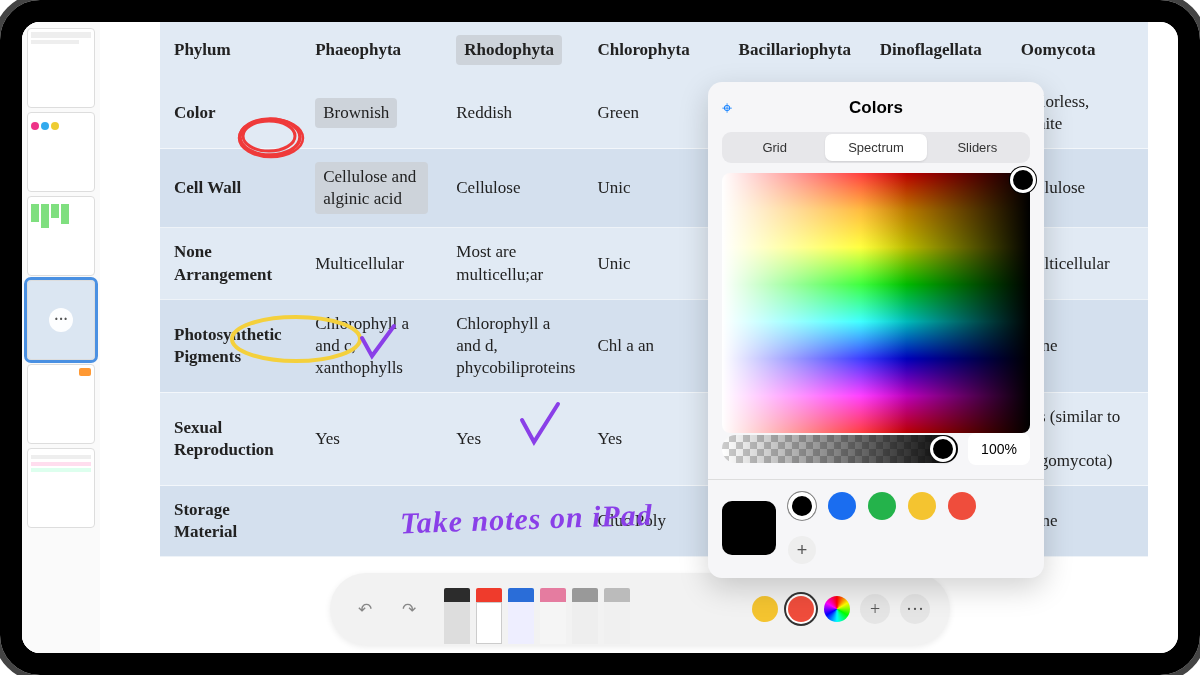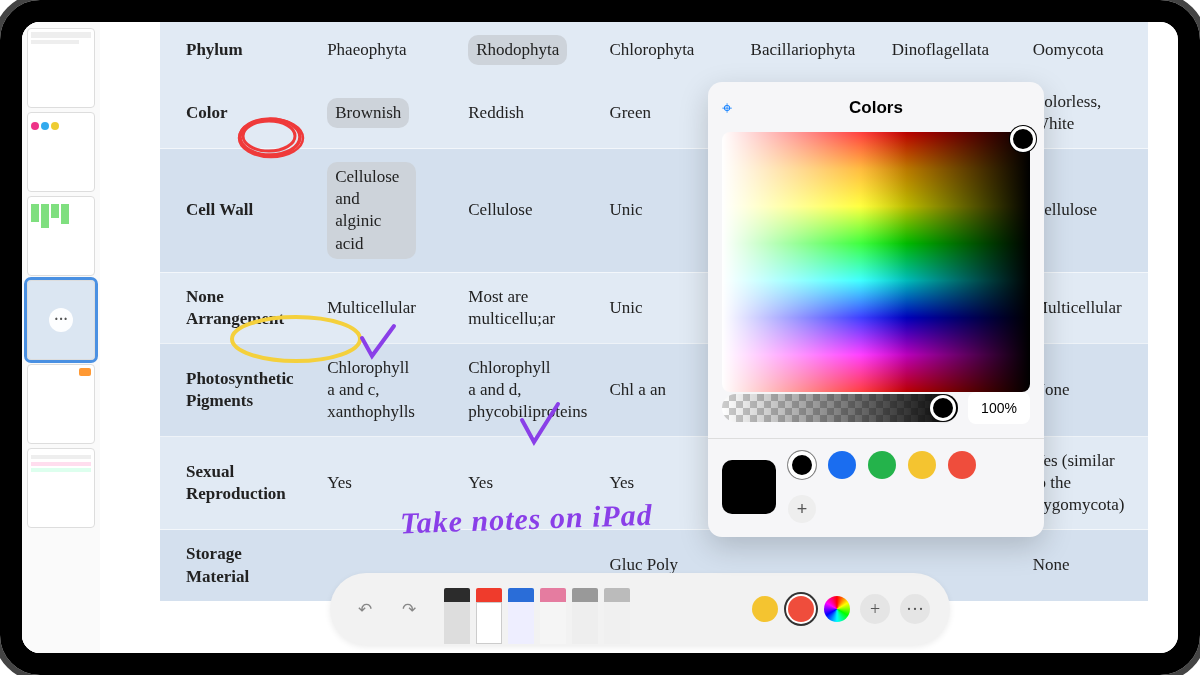--- a/index.html
+++ b/index.html
@@ -14,27 +14,27 @@
 .sidebar { width: 78px; background: #fafafa; padding: 6px 4px; display: flex; flex-direction: column; gap: 4px; overflow: hidden; }
 .thumb { width: 68px; height: 80px; background: #fff; border: 1px solid #ddd; border-radius: 4px; margin: 0 auto; font-size: 4px; color:#999; padding:3px; position:relative; overflow:hidden;}
 .thumb.active { outline: 3px solid #4a90e2; }
 .thumb .bars { display:flex; gap:2px; margin-top:4px;}
 .thumb .bars i { width:8px; background:#7fdf7f; display:block;}
 .thumb .ellipsis-badge { position:absolute; top:50%; left:50%; transform:translate(-50%,-50%); width:24px; height:24px; border-radius:50%; background:rgba(255,255,255,0.95); display:flex; align-items:center; justify-content:center; font-size:14px; color:#555; font-weight:bold;}
 
 
 .content { flex:1; padding: 0 30px 0 60px; position: relative; overflow:hidden;}
 table.data { width:100%; border-collapse: collapse; table-layout:fixed; }
-table.data td { padding: 13px 26px; font-size:17px; font-family: Georgia, serif; color:#222; vertical-align:middle; line-height:1.3; }
+table.data td { padding: 13px 14px; font-size:17px; font-family: Georgia, serif; color:#222; vertical-align:middle; line-height:1.3; }
 table.data tbody tr { border-bottom: 1px solid rgba(255,255,255,0.6); }
 table.data tbody tr:nth-child(odd) { background: #e1eaf4; }
 table.data tbody tr:nth-child(even) { background: #d4e0ee; }
 table.data td:first-child { font-weight: 700; }
-table.data thead td { font-weight:400; background:#e1eaf4;}
-.hl { background:#cdd3da; display:inline-block; padding:4px 8px; border-radius:10px;}
+table.data thead td { font-weight:700; background:#e1eaf4;}
+.hl { background:#cdd3da; display:inline-block; padding:4px 8px; border-radius:4px;}
 
 
 .ann-circle-red { position:absolute; left:135px; top:92px; width:70px; height:46px; pointer-events:none;}
 .ann-circle-red svg { width:100%; height:100%; }
 .ann-circle-yellow { position:absolute; left:126px; top:290px; width:140px; height:54px; pointer-events:none;}
 .ann-check1 { position:absolute; left:258px; top:300px; width:40px; height:44px; pointer-events:none;}
 .ann-check2 { position:absolute; left:416px; top:378px; width:46px; height:54px; pointer-events:none;}
 .ann-hand { position:absolute; left:300px; top:480px; font-family: "Brush Script MT","Comic Sans MS",cursive; font-style:italic; font-size:30px; color:#8a3fe8; font-weight:600; transform:rotate(-2deg); pointer-events:none; letter-spacing:1px;}
 
 
@@ -247,20 +247,25 @@
         <div class="tb-more">+</div>
         <div class="tb-more">···</div>
       </div>
     </div>
 
     <div class="popover">
       <div class="pop-hdr">
         <span class="eyedrop">⌖</span>
         <span class="ttl">Colors</span>
       </div>
+      <div class="seg">
+        <div class="seg-item">Grid</div>
+        <div class="seg-item on">Spectrum</div>
+        <div class="seg-item">Sliders</div>
+      </div>
       <div class="spectrum-wrap">
         <div class="spectrum"></div>
         <div class="spec-cursor"></div>
       </div>
       <div class="op-row">
         <div class="op-slider">
               <div class="op-knob"></div>
             </div>
         <div class="op-val">100%</div>
       </div>

